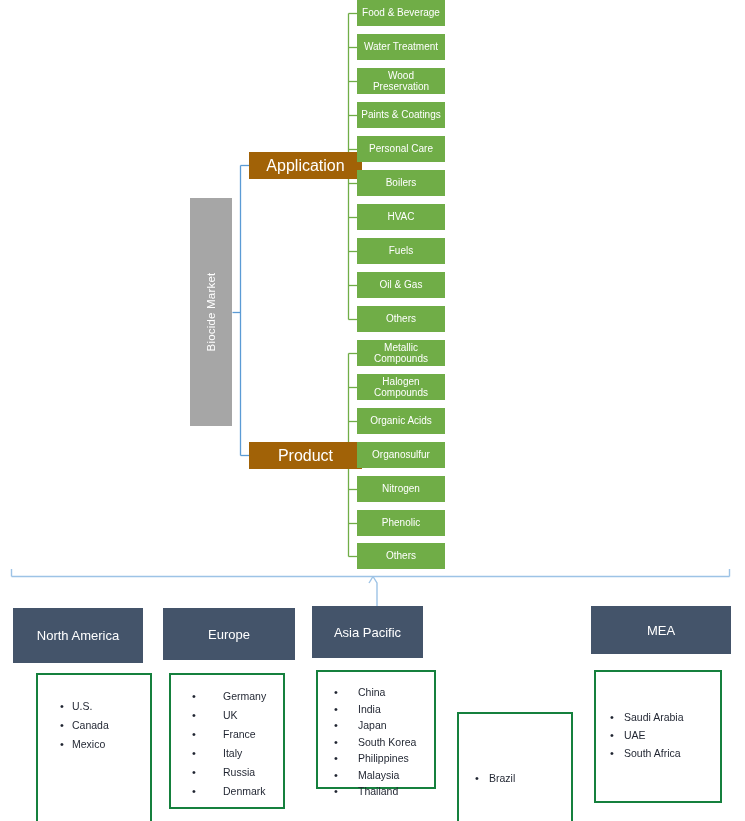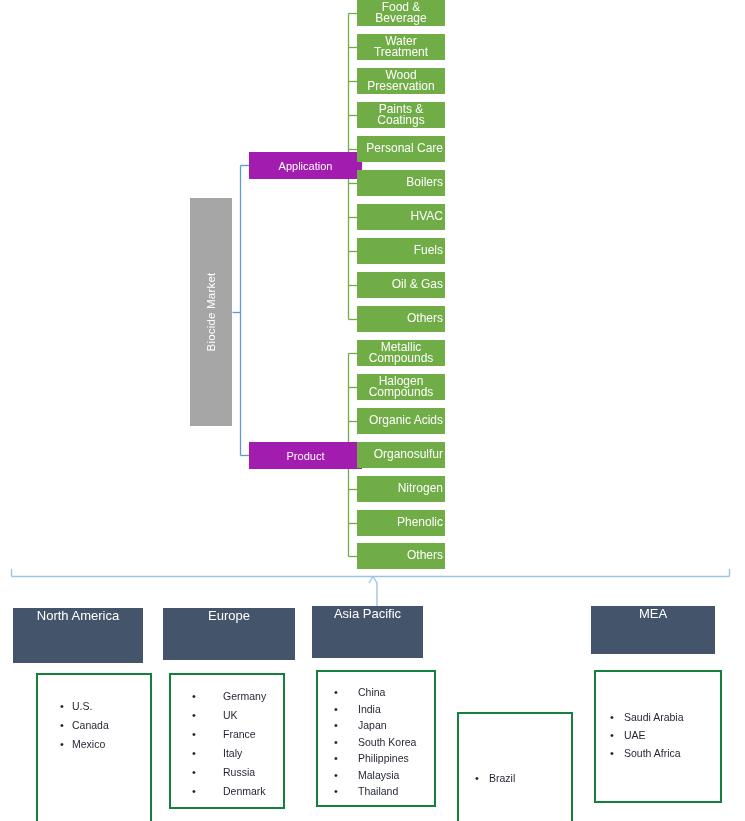--- a/index.html
+++ b/index.html
@@ -40,84 +40,84 @@
     white-space: nowrap;
     transform: rotate(-90deg);
   }
 
   
   .blue-node {
     position: absolute;
     left: 249px;
     width: 113px;
     height: 27px;
-    background: #a21caf;
+    background: #a16207;
     color: #ffffff;
-    font-size: 11px;
+    font-size: 16px;
     display: flex;
     align-items: center;
     justify-content: center;
     box-sizing: border-box;
   }
   .blue-node.application { top: 152px; }
   .blue-node.product     { top: 442px; }
 
   
   .green-node {
     position: absolute;
     left: 357px;
     width: 88px;
     height: 26px;
     background: #70ad47;
     color: #ffffff;
-    font-size: 12px;
+    font-size: 10px;
     line-height: 11.5px;
     text-align: center;
     display: flex;
     align-items: center;
-    justify-content: flex-end;
+    justify-content: center;
     box-sizing: border-box;
     padding: 0 2px;
   }
 
   
   .connectors {
     position: absolute;
     left: 0; top: 0;
     width: 745px; height: 821px;
     pointer-events: none;
   }
 
   
   .region-head {
     position: absolute;
     background: #44546a;
     color: #ffffff;
     display: flex;
-    align-items: flex-start;
+    align-items: center;
     justify-content: center;
     box-sizing: border-box;
     font-size: 13px;
   }
   .region-head.r0 { left: 13px;  top: 608px; width: 130px; height: 55px; }
   .region-head.r1 { left: 163px; top: 608px; width: 132px; height: 52px; }
   .region-head.r2 { left: 312px; top: 606px; width: 111px; height: 52px; }
   .region-head.r3 { left: 453px; top: 606px; width: 130px; height: 48px; }
-  .region-head.r4 { left: 591px; top: 606px; width: 124px; height: 48px; }
+  .region-head.r4 { left: 591px; top: 606px; width: 140px; height: 48px; }
 
   
   .region-list {
     position: absolute;
     background: #ffffff;
     border: 2px solid #15803d;
     box-sizing: border-box;
   }
   .region-list.r0 { left: 36px;  top: 673px; width: 116px; height: 156px; }
   .region-list.r1 { left: 169px; top: 673px; width: 116px; height: 136px; }
-  .region-list.r2 { left: 316px; top: 670px; width: 120px; height: 137px; }
+  .region-list.r2 { left: 316px; top: 670px; width: 120px; height: 119px; }
   .region-list.r3 { left: 457px; top: 670px; width: 116px; height: 133px; margin-top: 42px; }
   .region-list.r4 { left: 594px; top: 670px; width: 128px; height: 133px; }
 
   .region-list ul {
     margin: 0;
     padding: 0;
     list-style: none;
   }
   .region-list li {
     position: relative;

